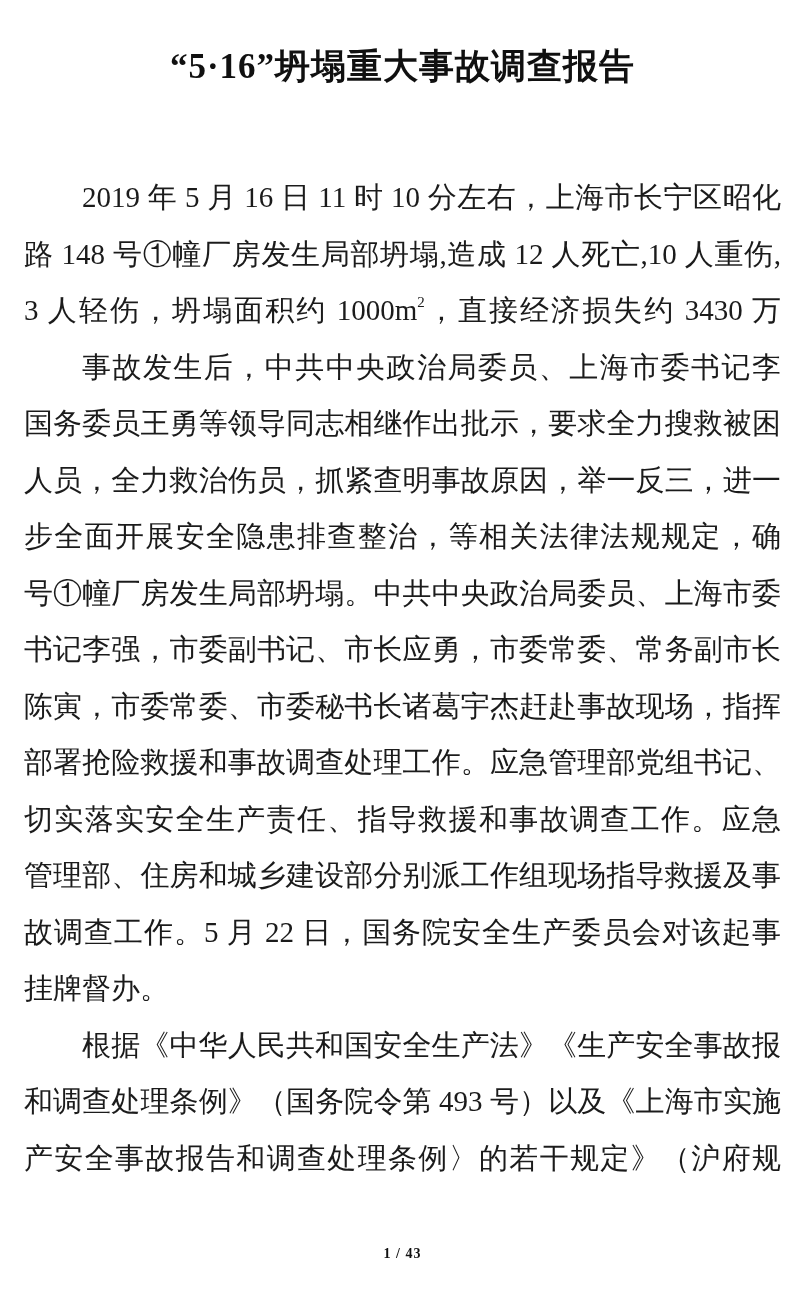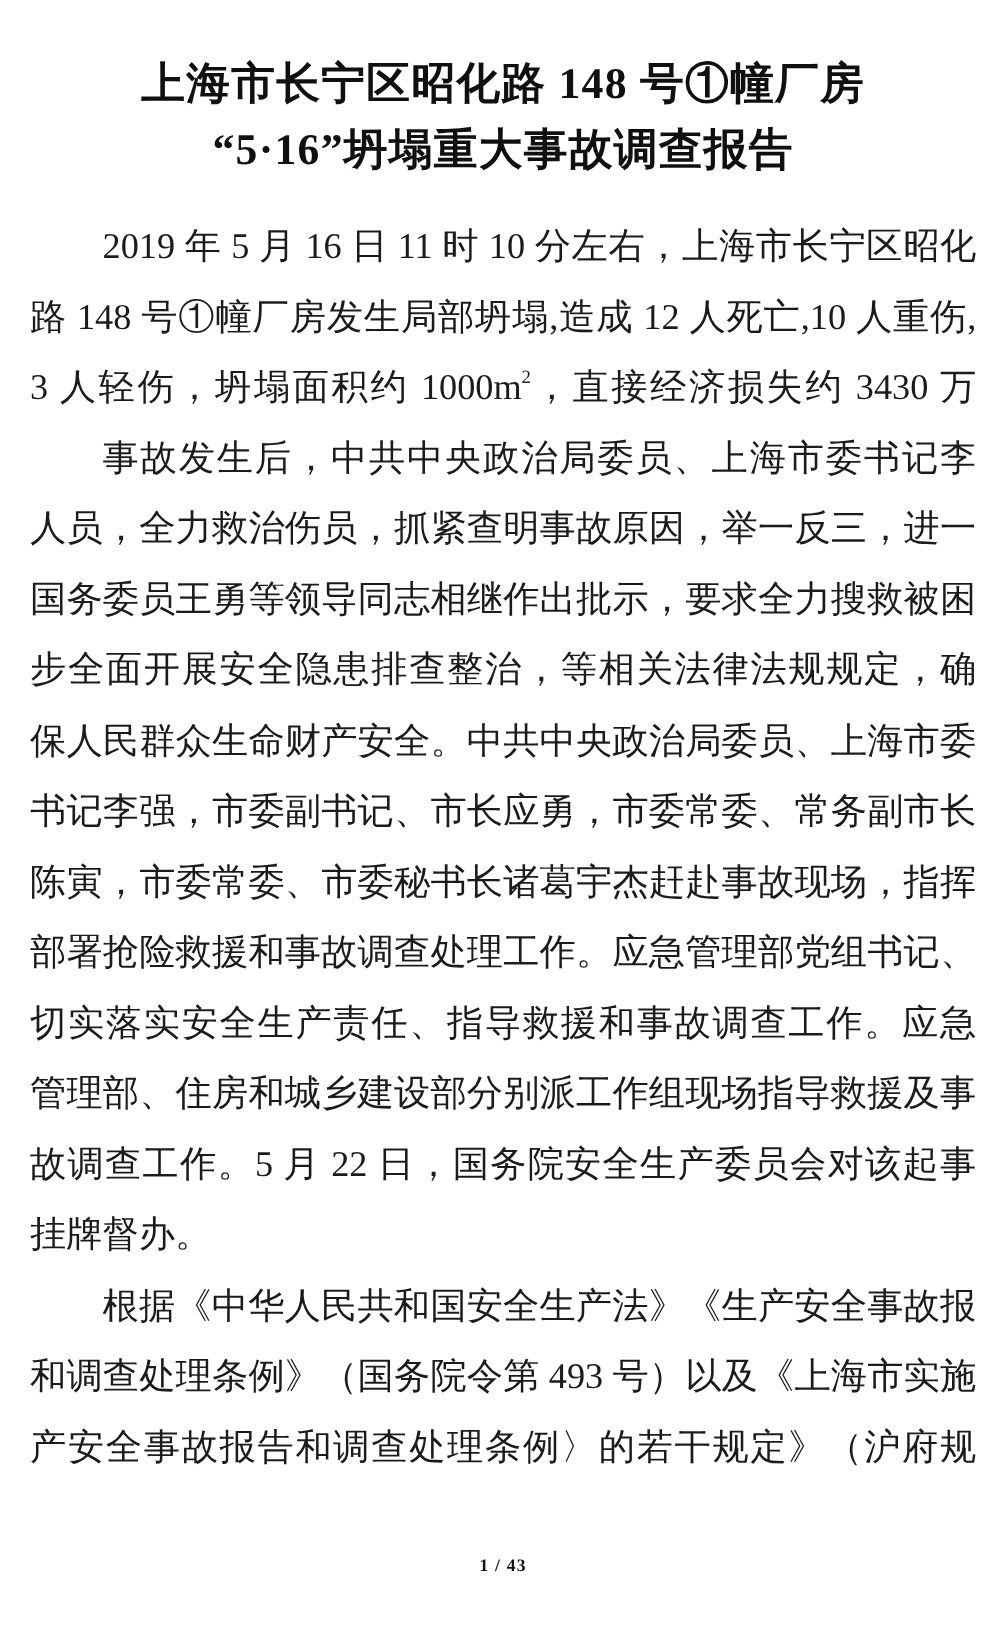--- a/index.html
+++ b/index.html
@@ -62,36 +62,35 @@
     color: #111111;
     font-family: "Liberation Serif", serif;
   }
 </style>
 </head>
 <body>
 
 <div class="page">
 
   <div class="doc-title">
-    <div>上海市长宁区昭化路 148 号①幢厂房</div>
     <div>“5·16”坍塌重大事故调查报告</div>
   </div>
 
   <div class="doc-body" id="doc-body">
       <div>
         <div class="text-line indent"><span>2019 年 5 月 16 日 11 时 10 分左右，上海市长宁区昭化</span></div>
         <div class="text-line"><span>路 148 号①幢厂房发生局部坍塌,造成 12 人死亡,10 人重伤,</span></div>
         <div class="text-line"><span>3 人轻伤，坍塌面积约 1000m</span><sup>2</sup><span>，直接经济损失约 3430 万元。</span></div>
       </div>
       <div>
         <div class="text-line indent"><span>事故发生后，中共中央政治局委员、上海市委书记李强，</span></div>
+        <div class="text-line"><span>国务委员王勇等领导同志相继作出批示，要求全力搜救被困</span></div>
         <div class="text-line"><span>人员，全力救治伤员，抓紧查明事故原因，举一反三，进一</span></div>
-        <div class="text-line"><span>国务委员王勇等领导同志相继作出批示，要求全力搜救被困</span></div>
         <div class="text-line"><span>步全面开展安全隐患排查整治，等相关法律法规规定，确</span></div>
-        <div class="text-line"><span>保人民群众生命财产安全。中共中央政治局委员、上海市委</span></div>
+        <div class="text-line"><span>号①幢厂房发生局部坍塌。中共中央政治局委员、上海市委</span></div>
         <div class="text-line"><span>书记李强，市委副书记、市长应勇，市委常委、常务副市长</span></div>
         <div class="text-line"><span>陈寅，市委常委、市委秘书长诸葛宇杰赶赴事故现场，指挥</span></div>
         <div class="text-line"><span>部署抢险救援和事故调查处理工作。应急管理部党组书记、</span></div>
         <div class="text-line"><span>切实落实安全生产责任、指导救援和事故调查工作。应急</span></div>
         <div class="text-line"><span>管理部、住房和城乡建设部分别派工作组现场指导救援及事</span></div>
         <div class="text-line"><span>故调查工作。5 月 22 日，国务院安全生产委员会对该起事故</span></div>
         <div class="text-line no-justify"><span>挂牌督办。</span></div>
       </div>
       <div>
         <div class="text-line indent"><span>根据《中华人民共和国安全生产法》《生产安全事故报告</span></div>

